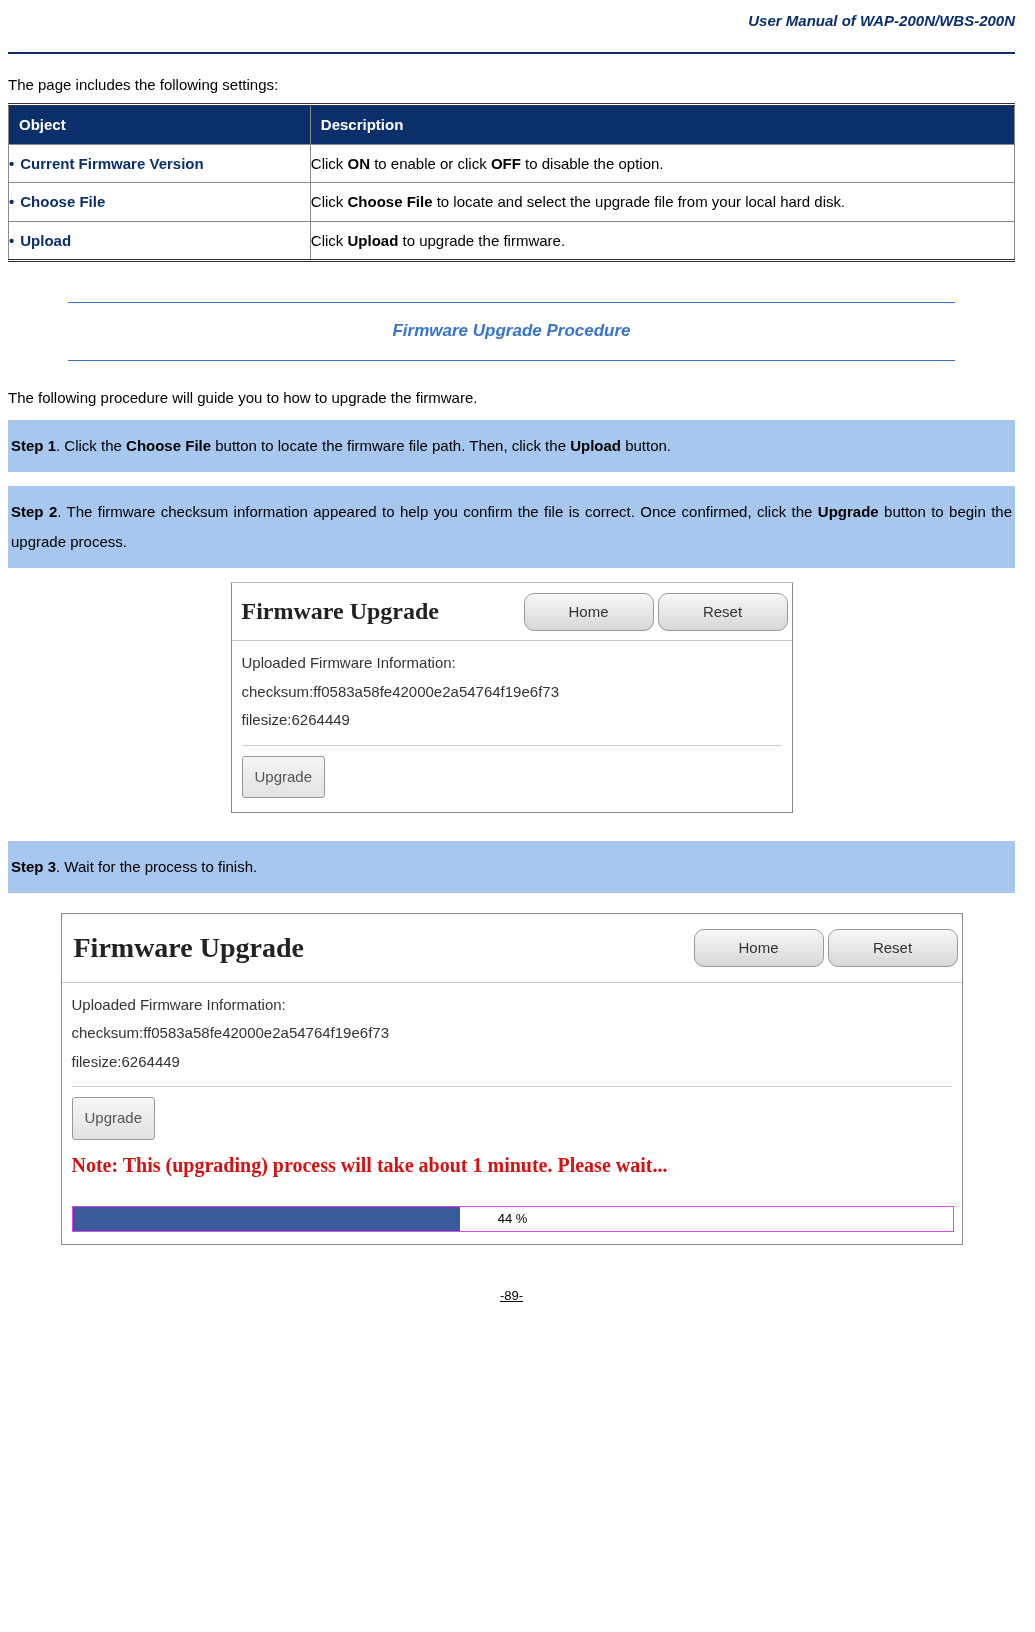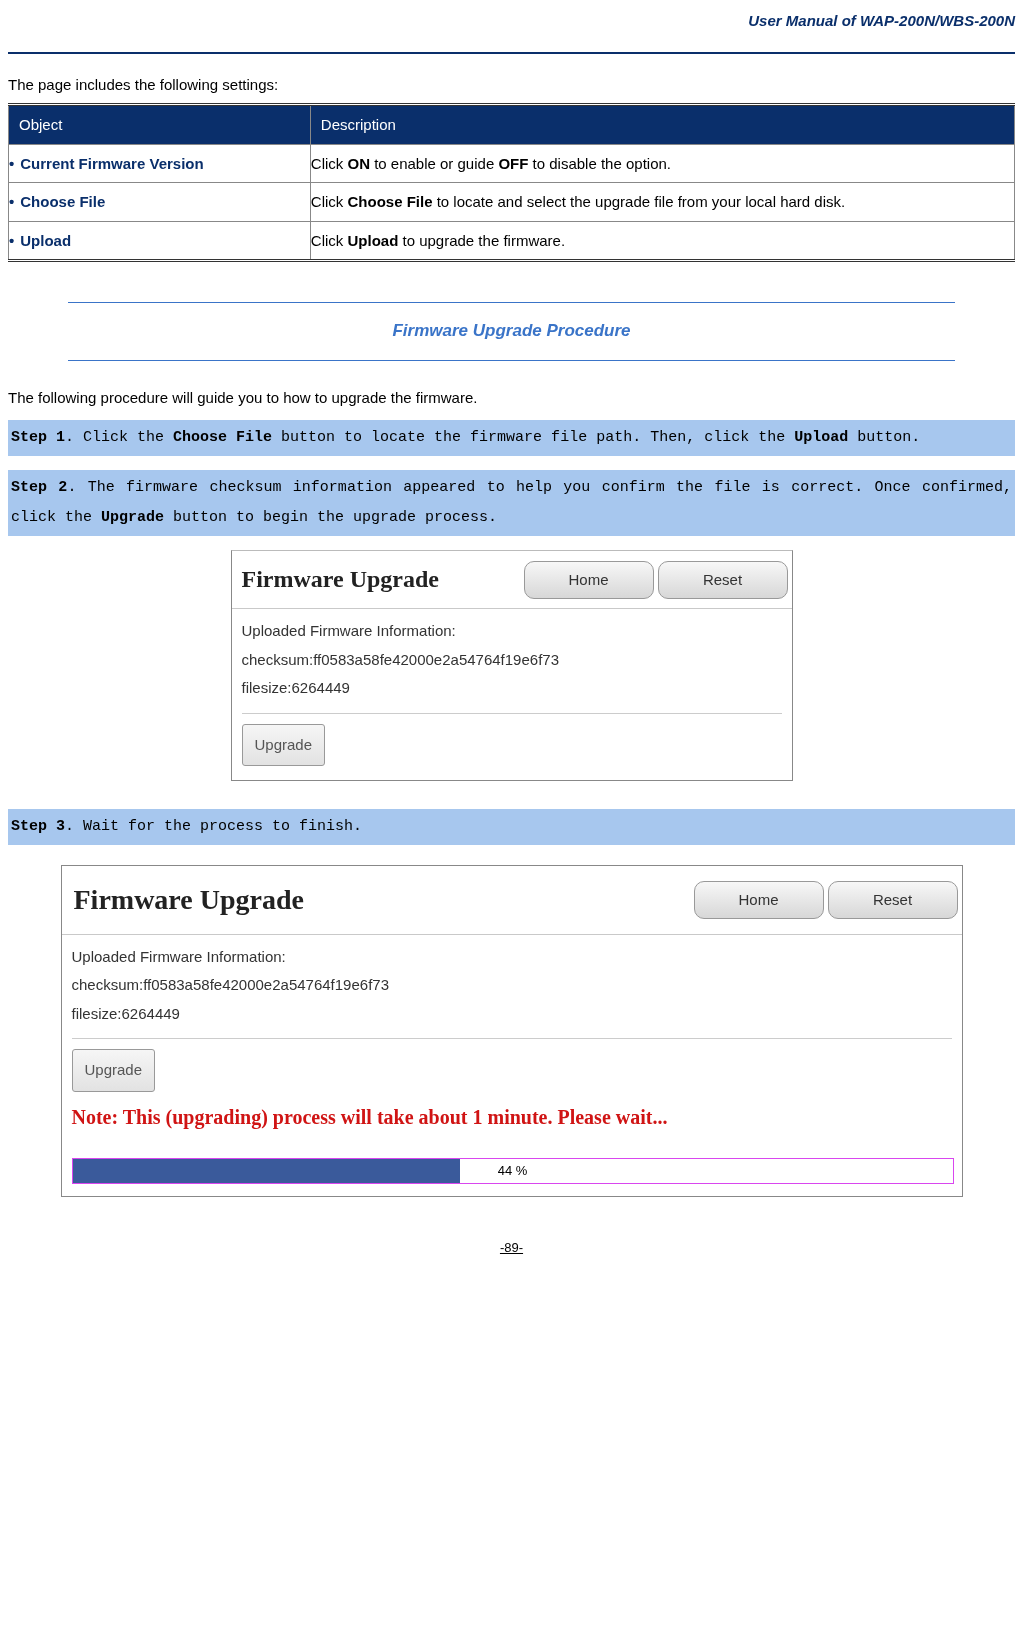--- a/index.html
+++ b/index.html
@@ -24,21 +24,21 @@
   .desc-table {
     width: 100%;
     border-collapse: collapse;
     border-top: 3px double #333;
     border-bottom: 3px double #333;
   }
   .desc-table th {
     background: #0a2f6b;
     color: #fff;
     text-align: left;
-    font-weight: normal;
+    font-weight: bold;
     padding: 6px 10px;
     border: 1px solid #888;
   }
   .desc-table td {
     border: 1px solid #888;
     padding: 6px 0;
     vertical-align: top;
   }
   .obj-cell {
     color: #0a2f6b;
@@ -56,25 +56,24 @@
     color: #3a74c8;
     font-style: italic;
     font-weight: bold;
     font-size: 17px;
     margin: 6px 0;
   }
 
   .step-box {
     background: #a7c7ee;
     border: 1px solid #a7c7ee;
-    padding: 2px 2px;
+    padding: 10px 2px;
     margin: 10px 0 14px 0;
     text-align: justify;
     line-height: 2.0;
-    font-family: Liberation Mono, monospace;
   }
 
   
   .shot1 {
     width: 560px;
     margin: 0 auto 28px auto;
     border: 1px solid #888;
     border-top: 1px solid #bbb;
     background: #fff;
   }
@@ -170,21 +169,21 @@
   <thead>
     <tr>
       <th>Object</th>
       <th>Description</th>
     </tr>
   </thead>
   <tbody>
     <tr>
       <td class="obj-cell"><span class="bullet">•</span><span>Current Firmware Version</span></td>
       <td>
-        <span>Click </span><span class="b">ON</span><span> to enable or guide </span><span class="b">OFF</span><span> to disable the option.</span>
+        <span>Click </span><span class="b">ON</span><span> to enable or click </span><span class="b">OFF</span><span> to disable the option.</span>
       </td>
     </tr>
     <tr>
       <td class="obj-cell"><span class="bullet">•</span><span>Choose File</span></td>
       <td>
         <span>Click </span><span class="b">Choose File</span><span> to locate and select the upgrade file from your local hard disk.</span>
       </td>
     </tr>
     <tr>
       <td class="obj-cell"><span class="bullet">•</span><span>Upload</span></td>

